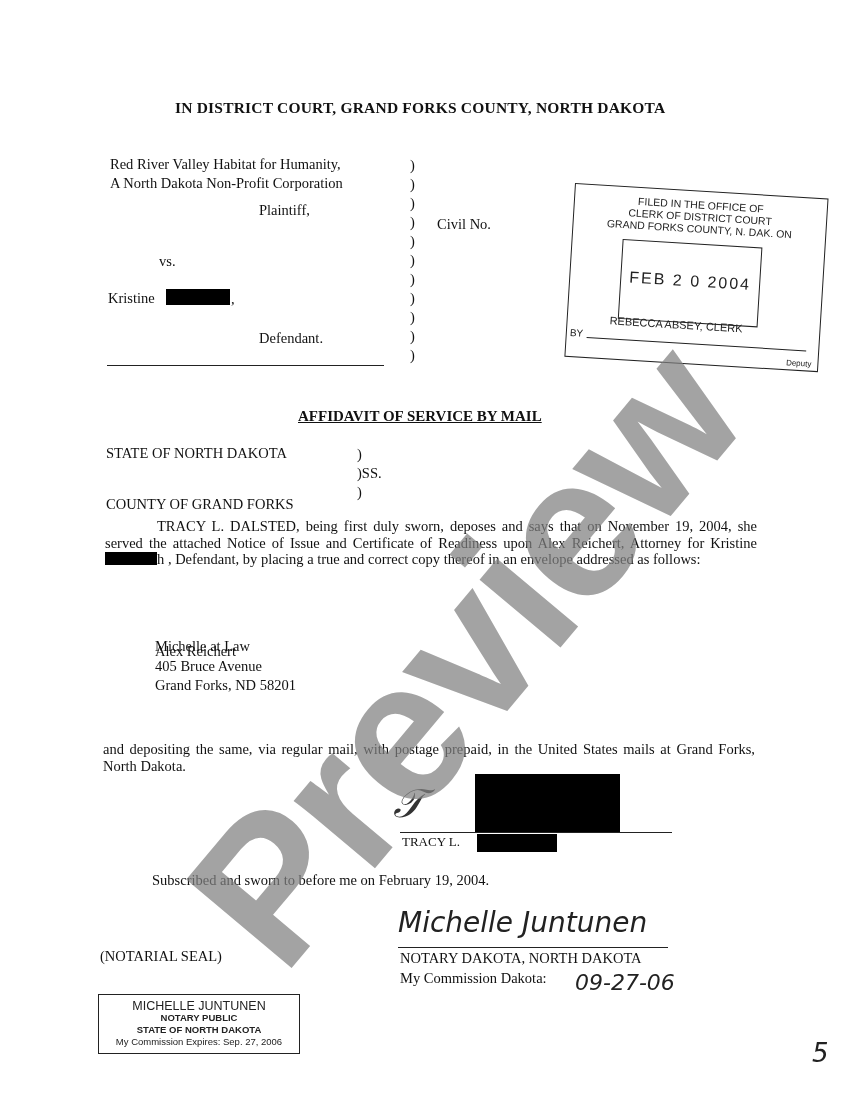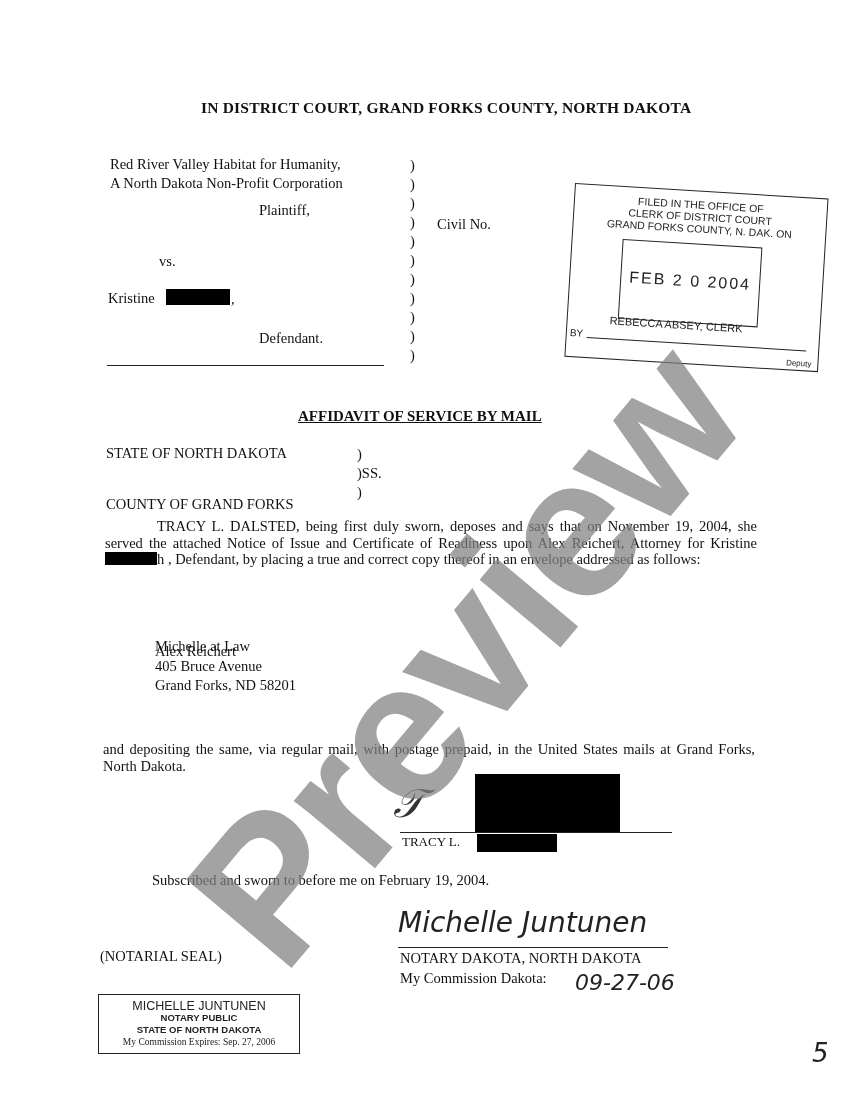--- a/index.html
+++ b/index.html
@@ -1,21 +1,21 @@
 <!DOCTYPE html>
 <html><head>
 <meta charset="utf-8">
 <style>
   html, body { margin: 0; padding: 0; }
   body {
     width: 850px; height: 1104px; background: #ffffff; position: relative; overflow: hidden;
     font-family: "Liberation Serif", "DejaVu Serif", serif; color: #111;
   }
   .abs { position: absolute; white-space: nowrap; }
-  .court-title { left: 175px; top: 99px; font-size: 15.5px; font-weight: bold; letter-spacing: 0.2px; margin-left: 26px; }
+  .court-title { left: 175px; top: 99px; font-size: 15.5px; font-weight: bold; letter-spacing: 0.2px; }
   .txt { font-size: 14.5px; text-align: center; }
   .paren { font-size: 14.5px; }
   .redact { position: absolute; background: #000; }
   .rule { position: absolute; height: 1px; background: #222; }
   .affidavit-title { left: 298px; top: 408px; font-size: 15px; font-weight: bold; text-decoration: underline; }
   .para { position: absolute; left: 105px; width: 652px; font-size: 14.5px; line-height: 16.5px; text-align: justify; }
   .para .ind { display: inline-block; width: 52px; }
   .stamp {
     position: absolute; left: 575px; top: 183px; width: 252px; height: 172px;
     border: 1.5px solid #222; transform: rotate(3.5deg); transform-origin: left top;
@@ -28,21 +28,21 @@
   .stamp .by { position: absolute; left: 3px; top: 143px; font-size: 10px; }
   .stamp .byline { position: absolute; left: 20px; top: 152px; width: 220px; height: 1px; background: #222; }
   .stamp .deputy { position: absolute; right: 6px; bottom: 2px; font-size: 8px; }
   .seal {
     position: absolute; left: 98px; top: 994px; width: 200px; height: 58px; border: 1.5px solid #222;
     font-family: "Liberation Sans", "DejaVu Sans", sans-serif; text-align: center; color: #222;
   }
   .seal div { line-height: 12px; }
   .seal .name { font-size: 12.5px; margin-top: 5px; }
   .seal .small { font-size: 9.5px; font-weight: bold; }
-  .seal .exp { font-size: 9.5px; font-family: Liberation Serif, serif; }
+  .seal .exp { font-size: 9.5px; }
   .hand { font-family: "DejaVu Sans", sans-serif; font-style: italic; }
   .watermark {
     position: absolute; left: 100px; top: 540px; font-family: "Liberation Sans", "DejaVu Sans", sans-serif;
     font-weight: bold; font-size: 200px; color: rgba(128,128,128,0.72); transform: rotate(-50deg);
     transform-origin: center center; pointer-events: none; letter-spacing: -4px;
   }
 </style>
 </head>
 <body>
 

